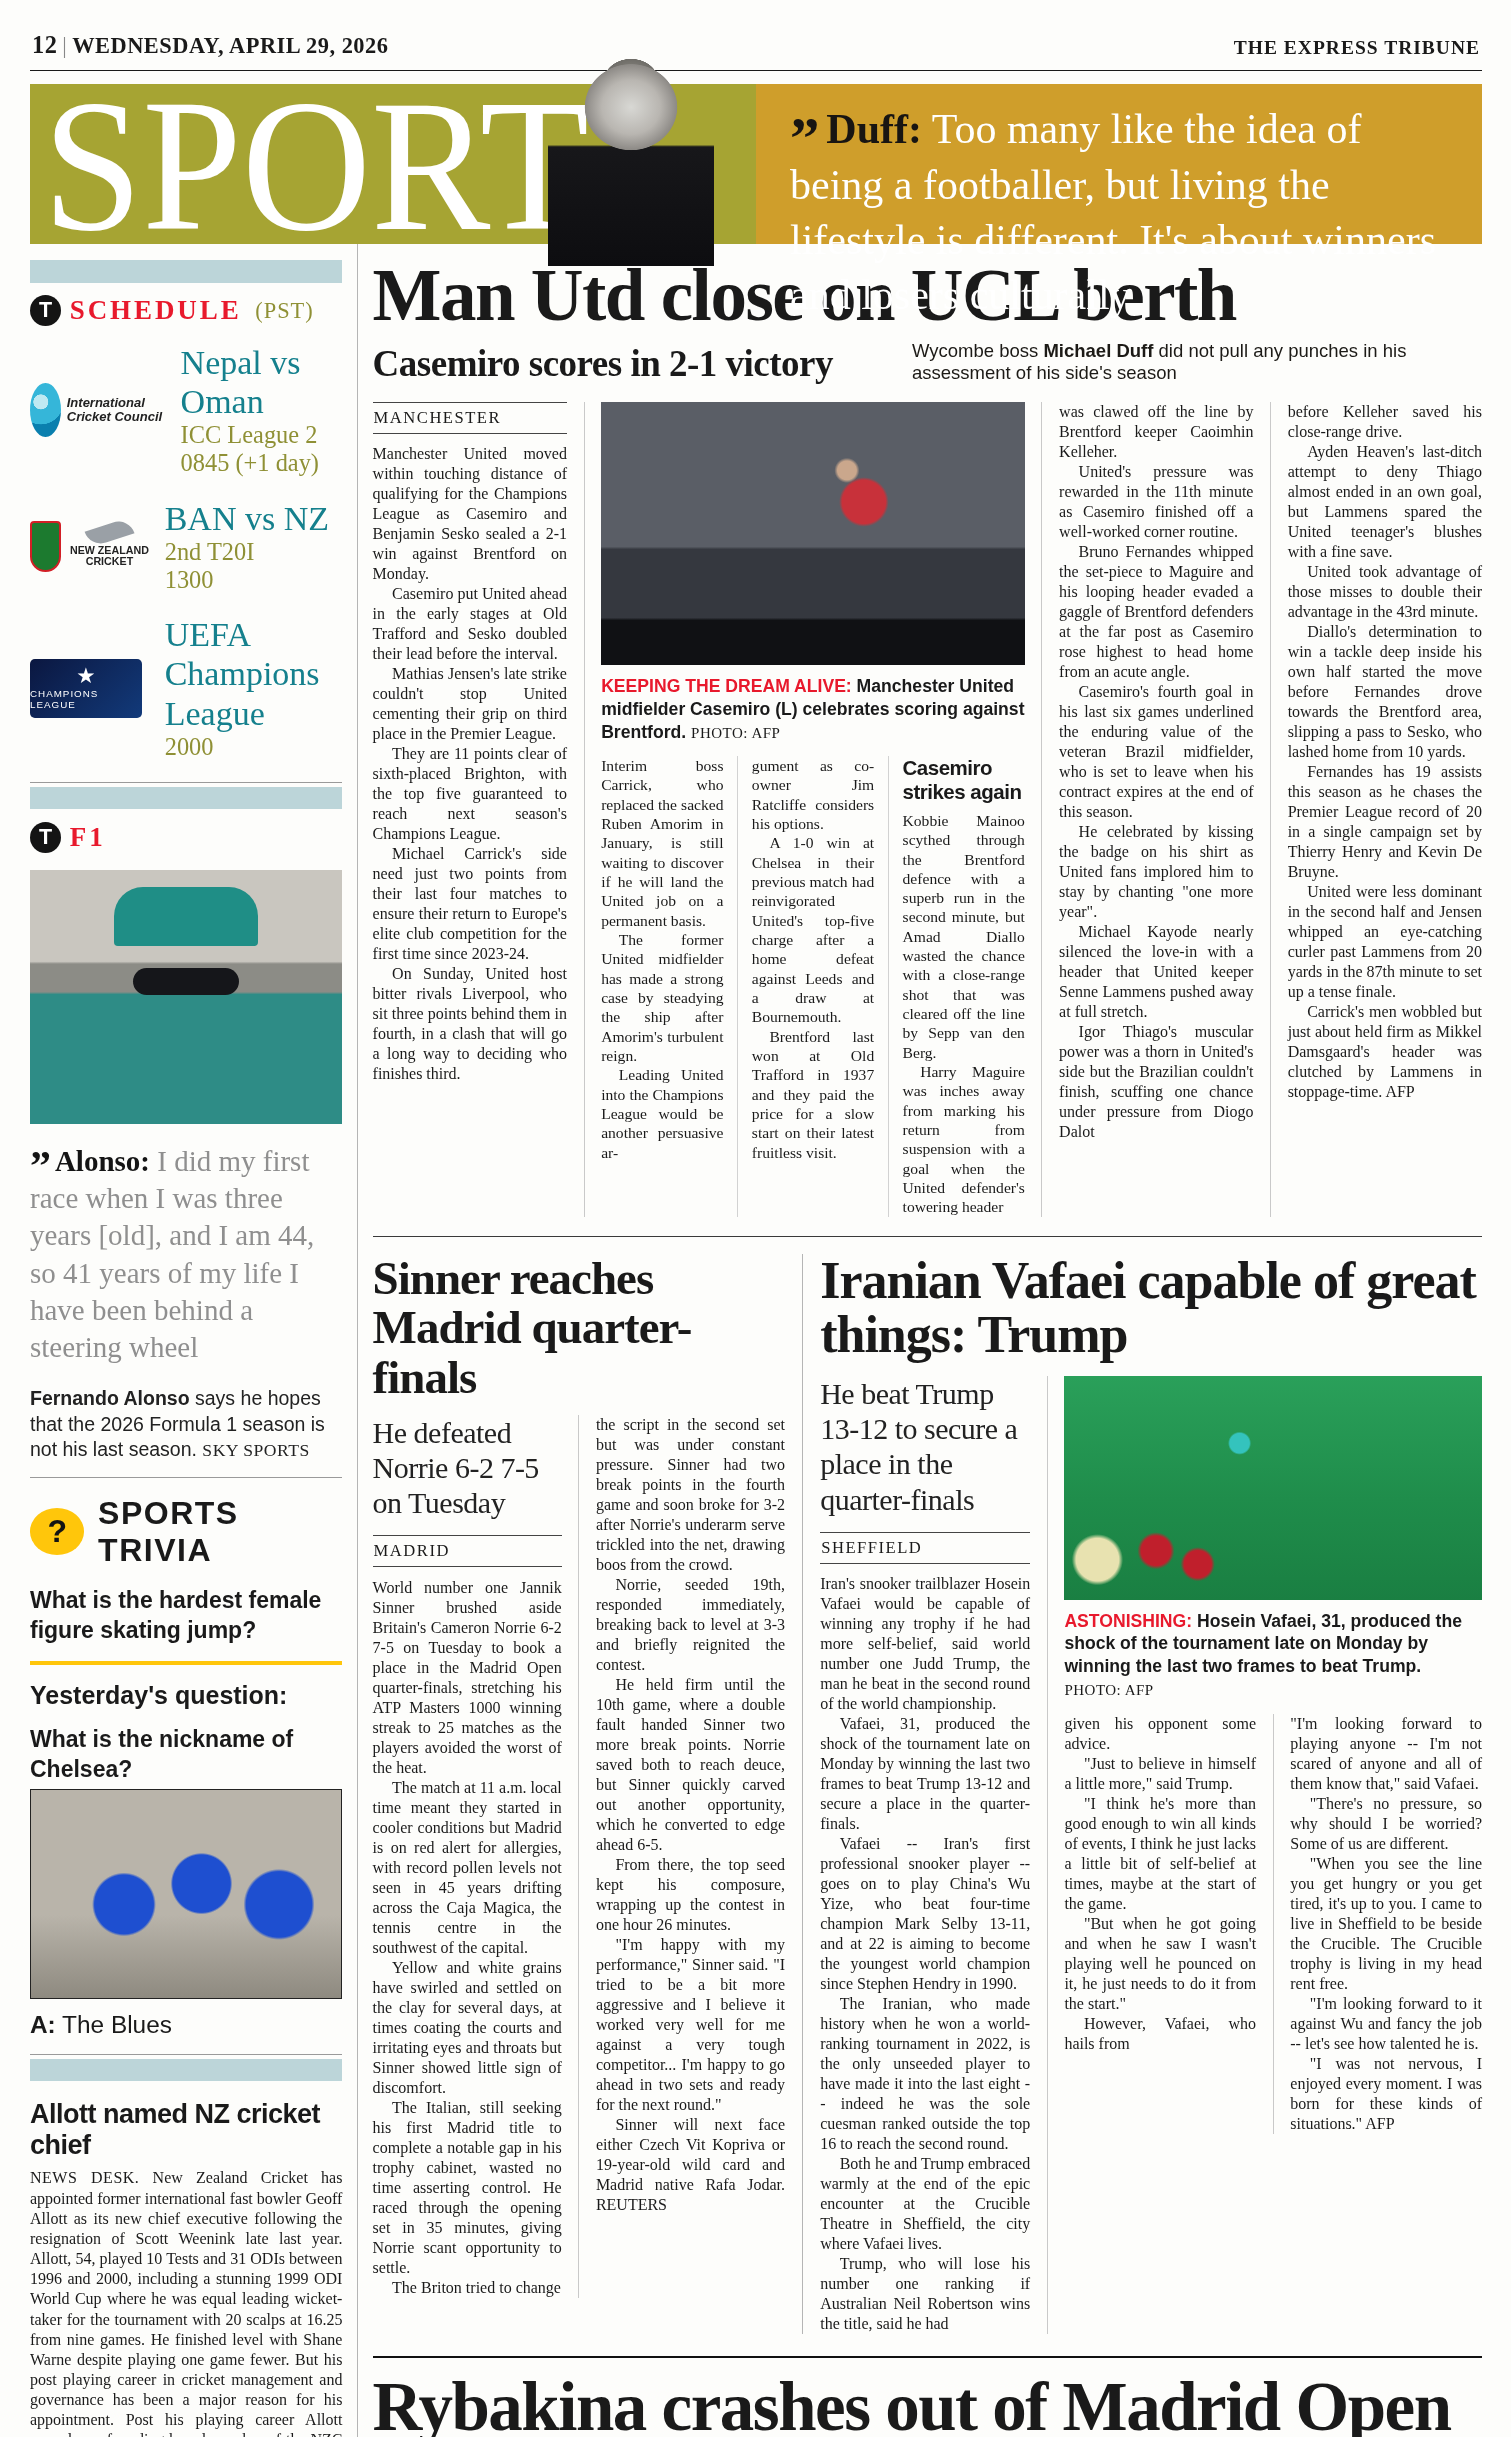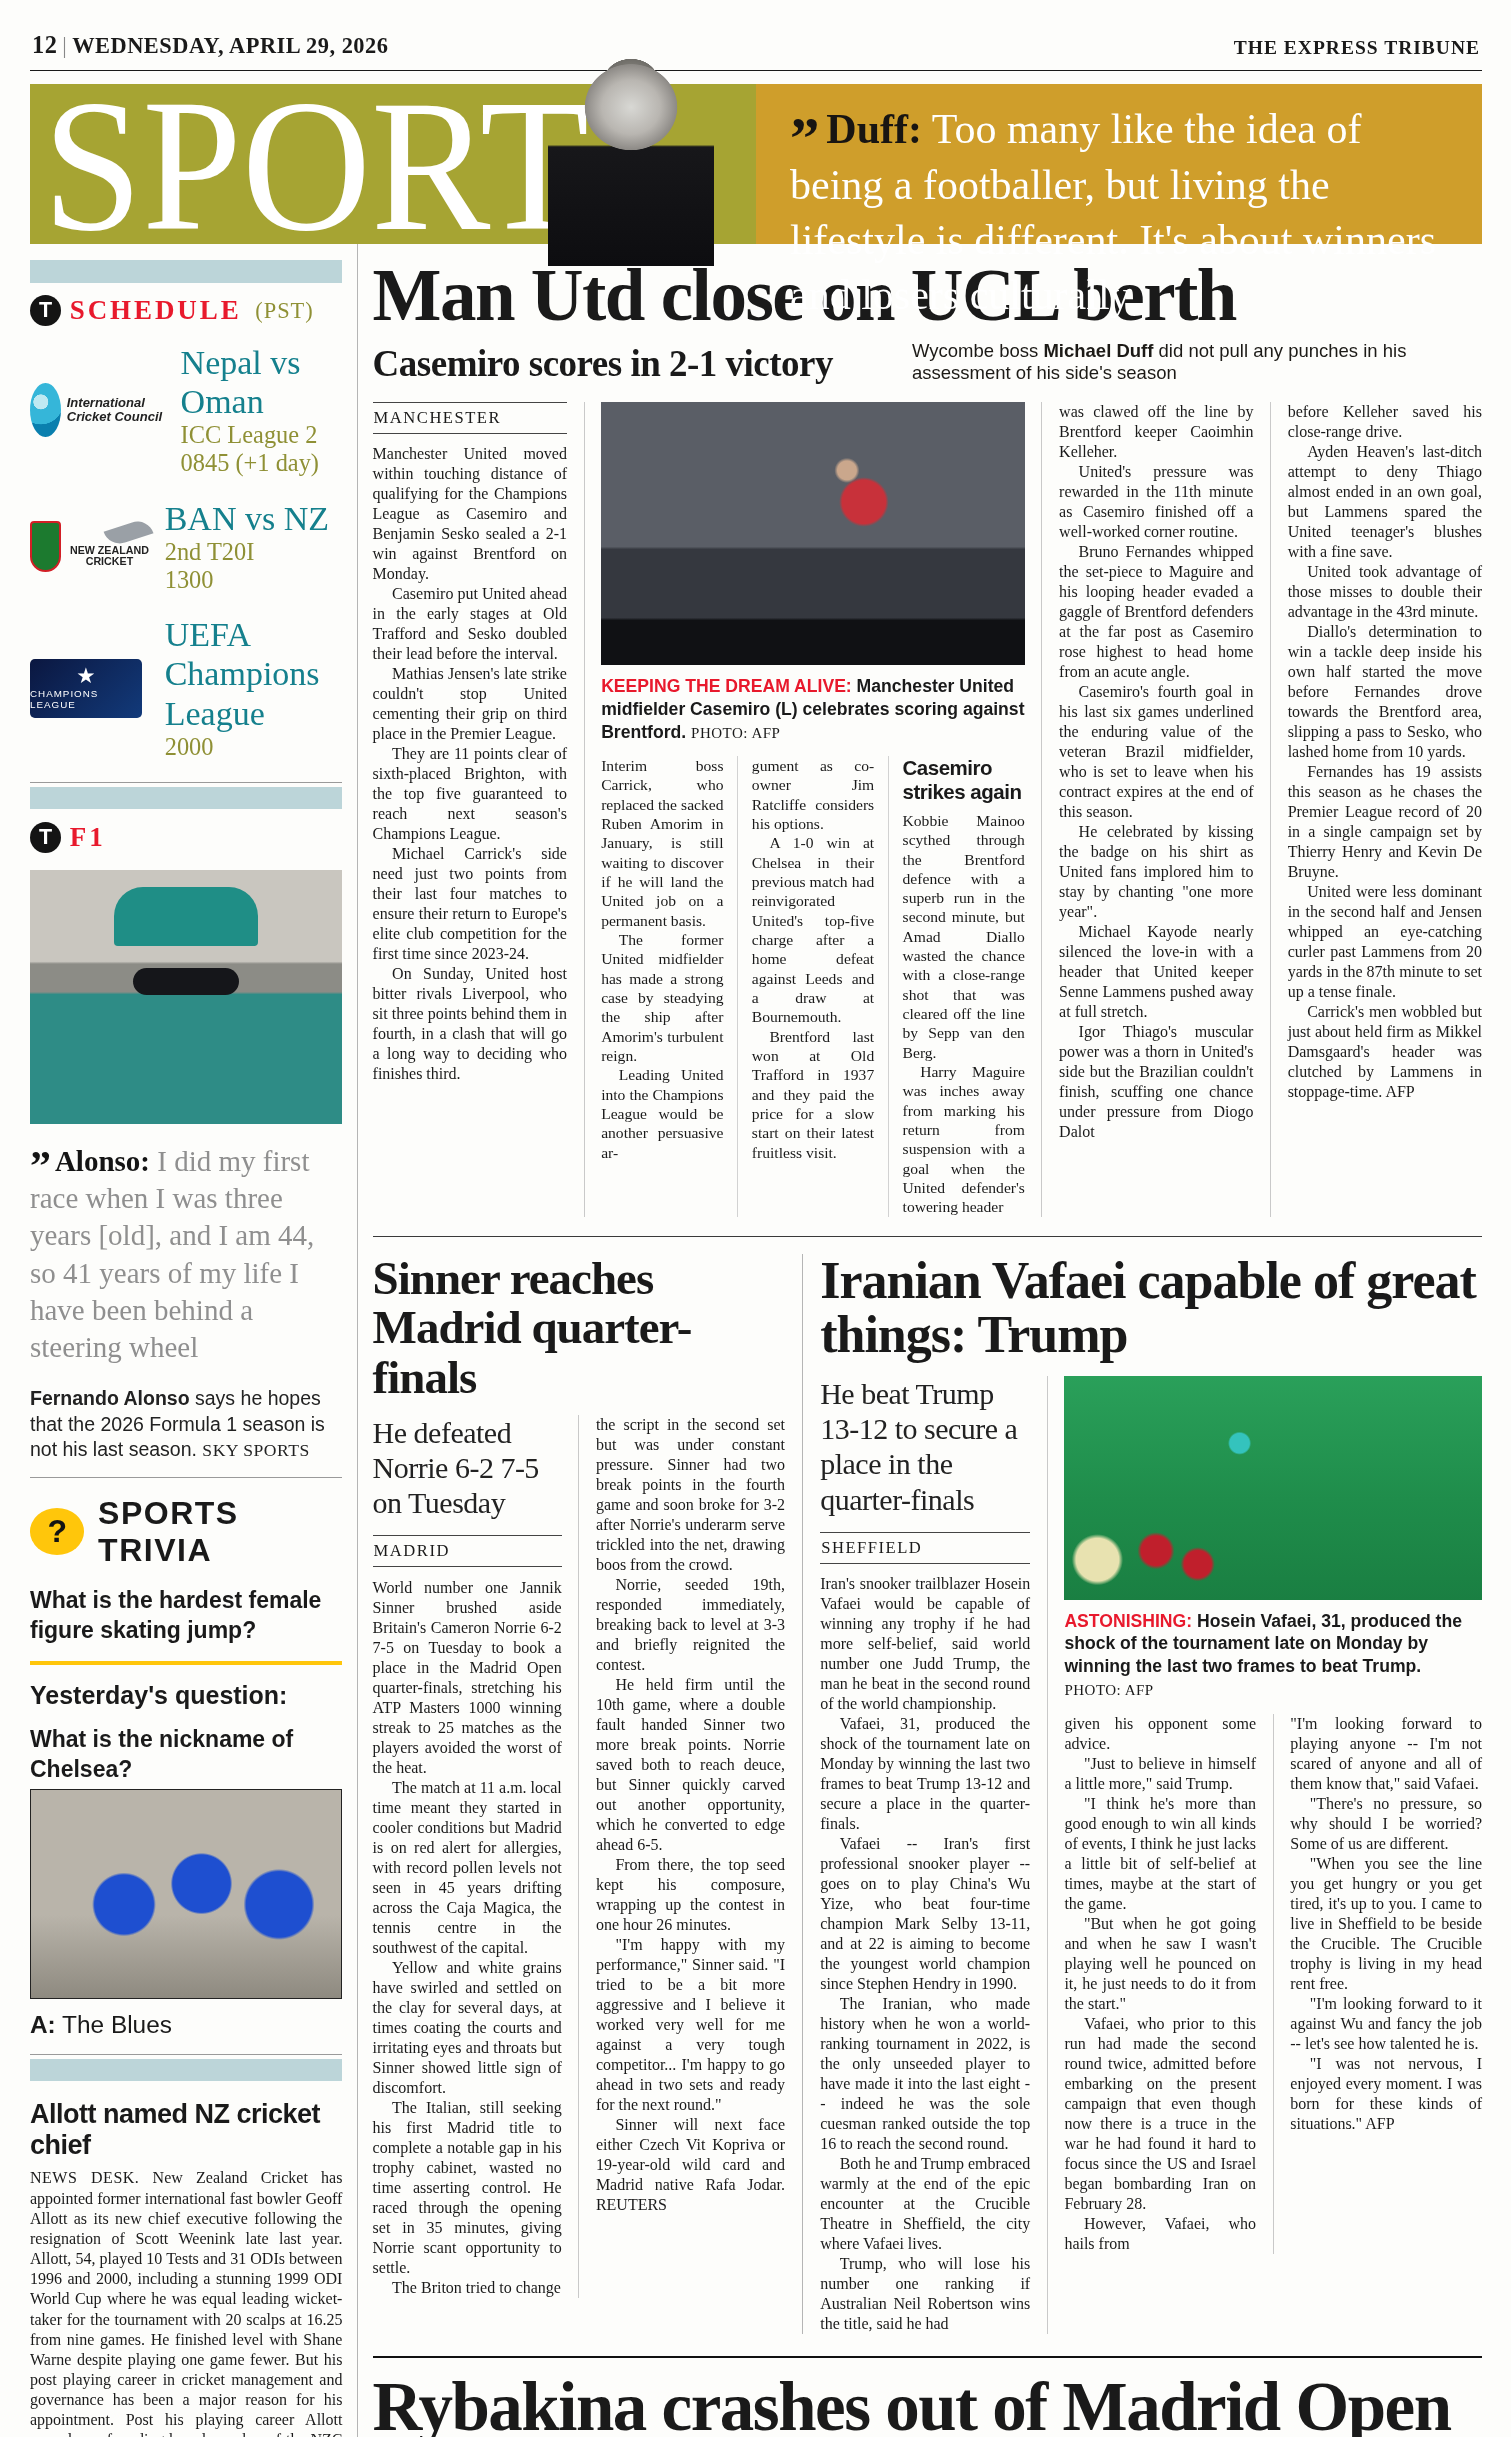--- a/index.html
+++ b/index.html
@@ -47,21 +47,21 @@
   .sched-item { display:flex; gap:12.7px; margin-bottom:21.5px; align-items:center; }
   .sched-logo { flex:0 0 122px; display:flex; align-items:center; gap:5.9px; }
   .icc-swirl { width:54px; height:54px; border-radius:50%;
                background:radial-gradient(circle at 35% 35%, #bfe9f2 0 18%, #35b6d9 19% 55%, #0a7fae 56% 100%); }
   .logo-txt { font-family:"Liberation Sans", sans-serif; font-weight:bold; font-style:italic;
               font-size:13px; line-height:1.1; color:#222; }
   .bcb-shield { width:45px; height:51px; background:#1c7a2f; border:2.9px solid #d21f26;
                 border-radius:5.9px 5.9px 22.4px 22.4px; }
   .nz-fern { width:47px; height:16.6px; background:#9aa0a6; border-radius:0 19.5px 0 19.5px;
              transform:rotate(-18deg); margin-bottom:3.9px; }
-  .nz-wrap { display:flex; flex-direction:column; align-items:flex-end; }
+  .nz-wrap { display:flex; flex-direction:column; align-items:center; }
   .nz-wrap .logo-txt { font-style:normal; font-size:10.7px; text-align:center; }
   .ucl-box { width:112px; height:59px; background:linear-gradient(135deg,#0b1740,#123a7a); border-radius:4.9px;
              color:#fff; display:flex; flex-direction:column; align-items:center; justify-content:center; }
   .ucl-star { font-size:21.5px; line-height:1; }
   .ucl-txt { font-family:"Liberation Sans", sans-serif; font-size:9.8px; letter-spacing:1px; }
   .sched-txt .match { color:#15808d; font-size:34px; line-height:1.15; }
   .sched-txt .line { color:#8f9035; font-size:24.4px; line-height:1.15; }
   .photo { width:100%; background:#888; }
   .alonso-photo { height:254px;
     background: linear-gradient(180deg,#c9c6bf 0 36%, #8c8c86 37% 48%, #2e8c86 49% 100%),
@@ -373,21 +373,20 @@
             </div>
             <div class="vaf-right">
               <div class="photo snooker-photo"></div>
               <p class="caption"><span class="lead">ASTONISHING:</span><span> Hosein Vafaei, 31, produced the shock of the tournament late on Monday by winning the last two frames to beat Trump. </span><span class="credit">PHOTO: AFP</span></p>
               <div class="tworow">
                 <div class="col body">
                     <p>given his opponent some advice.</p>
                     <p>"Just to believe in himself a little more," said Trump.</p>
                     <p>"I think he's more than good enough to win all kinds of events, I think he just lacks a little bit of self-belief at times, maybe at the start of the game.</p>
                     <p>"But when he got going and when he saw I wasn't playing well he pounced on it, he just needs to do it from the start."</p>
-                    <p>Vafaei, who prior to this run had made the second round twice, admitted before embarking on the present campaign that even though now there is a truce in the war he had found it hard to focus since the US and Israel began bombarding Iran on February 28.</p>
                     <p>However, Vafaei, who hails from</p>
                   </div>
                 <div class="col body">
                     <p>"I'm looking forward to playing anyone -- I'm not scared of anyone and all of them know that," said Vafaei.</p>
                     <p>"There's no pressure, so why should I be worried? Some of us are different.</p>
                     <p>"When you see the line you get hungry or you get tired, it's up to you. I came to live in Sheffield to be beside the Crucible. The Crucible trophy is living in my head rent free.</p>
                     <p>"I'm looking forward to it against Wu and fancy the job -- let's see how talented he is.</p>
                     <p>"I was not nervous, I enjoyed every moment. I was born for these kinds of situations." AFP</p>
                   </div>
               </div>

